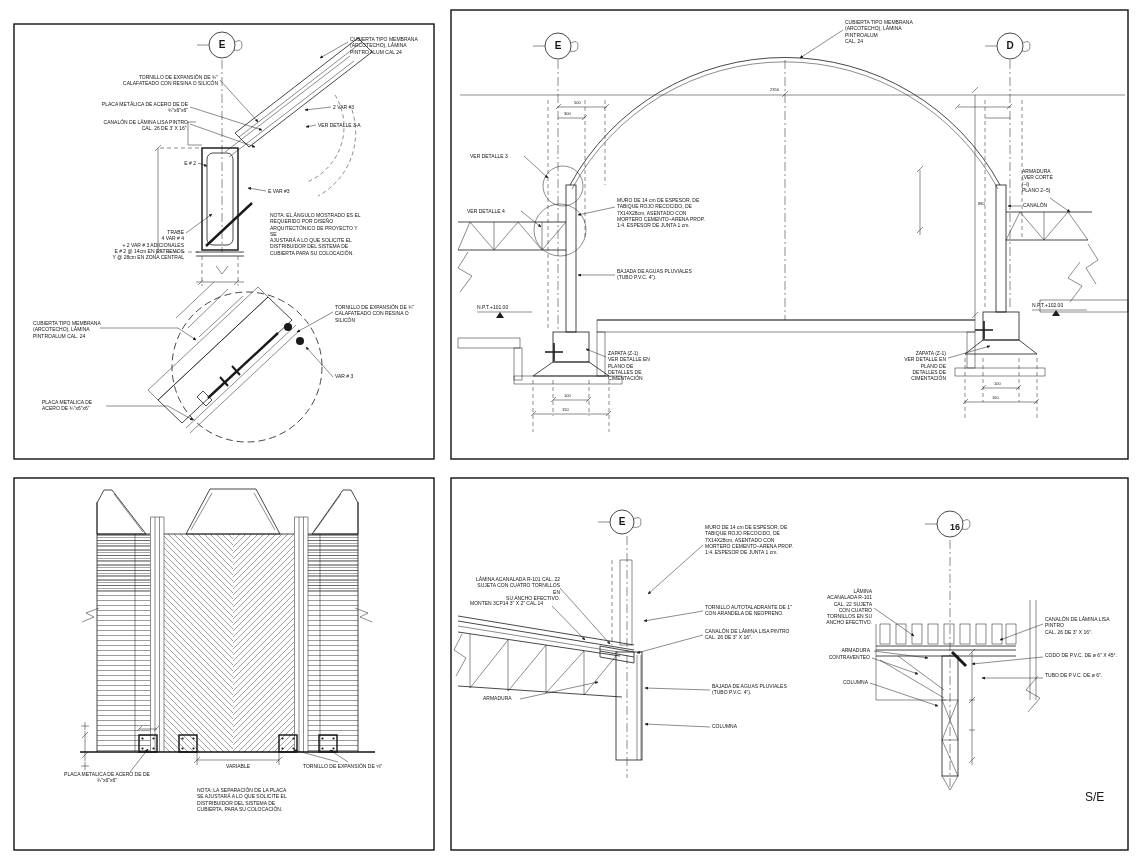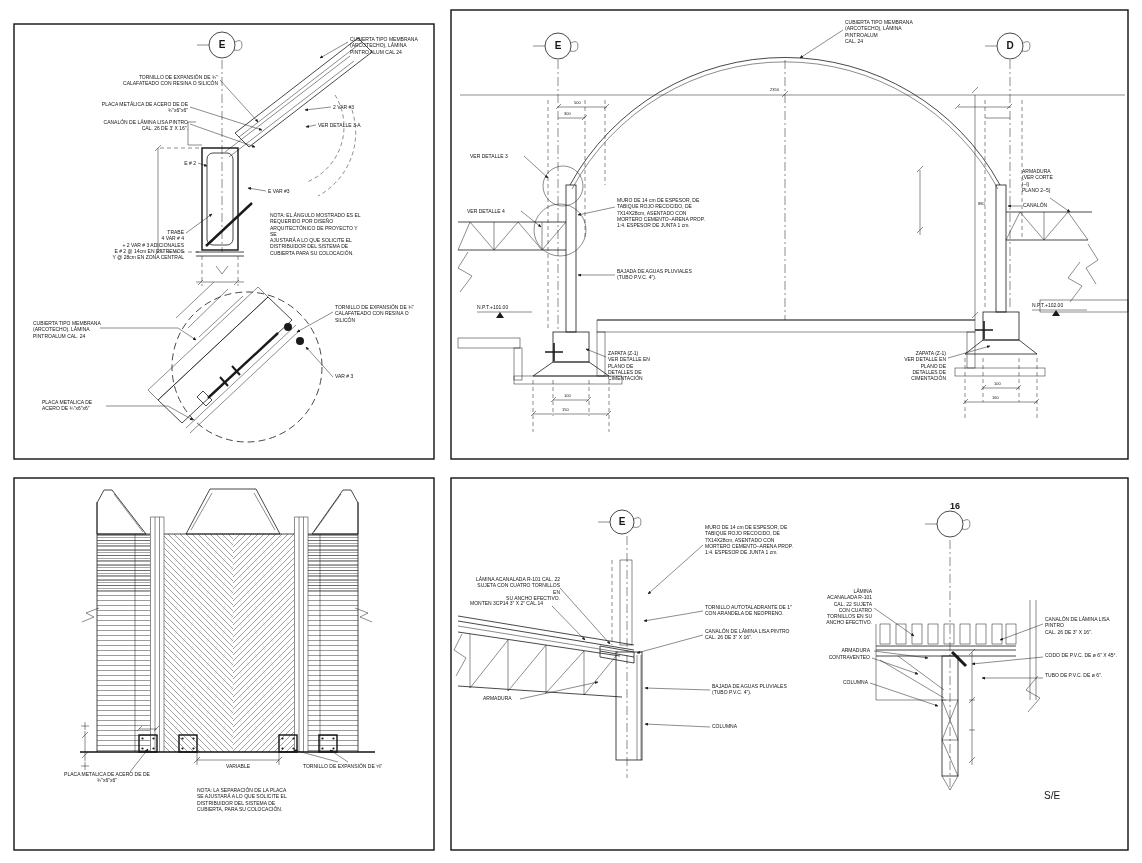--- a/index.html
+++ b/index.html
@@ -9,21 +9,21 @@
   .s{stroke:#1a1a1a;fill:none;stroke-width:.8;}
   .t{stroke:#1a1a1a;fill:none;stroke-width:.5;}
   .k{stroke:#111111;fill:none;stroke-width:1.4;}
   .dsh{stroke-dasharray:4 3;}
   .cl{stroke:#1a1a1a;fill:none;stroke-width:.5;stroke-dasharray:9 3 2 3;}
   .ldr{stroke:#1a1a1a;fill:none;stroke-width:.5;marker-end:url(#ah);}
   .lbl{position:absolute;font-size:5px;line-height:1.25;color:#141414;white-space:pre-line;}
   .dim{position:absolute;font-size:4px;line-height:1;color:#141414;}
   .bub{position:absolute;font-size:10px;font-weight:bold;color:#141414;text-align:center;}
   .bub16{font-size:9px;}
-  .se{font-size:10px;}
+  .se{font-size:12px;margin-left:41px;}
 </style>
 </head>
 <body>
 
 <div class="stage">
 
 <svg width="1142" height="863" viewBox="0 0 1142 863">
   <defs>
     <marker id="ah" markerWidth="7" markerHeight="6" refX="6" refY="3" orient="auto">
       <path d="M0,0 L7,3 L0,6 Z" fill="#1a1a1a"></path>
@@ -368,21 +368,21 @@
 <div class="lbl" style="left:56px;top:771px;width:102px;text-align:center;">PLACA METALICA DE ACERO DE DE
 ¾"x6"x6"</div>
 <div class="lbl" style="left:303px;top:763px;width:125px;">TORNILLO DE EXPANSIÓN DE ⅝"</div>
 <div class="lbl" style="left:198px;top:763px;width:80px;text-align:center;">VARIABLE</div>
 <div class="lbl" style="left:197px;top:787px;width:96px;">NOTA: LA SEPARACIÓN DE LA PLACA
 SE AJUSTARÁ A LO QUE SOLICITE EL
 DISTRIBUIDOR DEL SISTEMA DE
 CUBIERTA, PARA SU COLOCACIÓN.</div>
 
 <div class="bub" style="left:609px;top:516px;width:26px;">E</div>
-<div class="bub bub16" style="left:937px;top:501px;width:36px;">16</div>
+<div class="bub bub16" style="left:937px;top:522px;width:36px;">16</div>
 <div class="lbl" style="left:705px;top:524px;width:95px;">MURO DE 14 cm DE ESPESOR, DE
 TABIQUE ROJO RECOCIDO, DE
 7X14X28cm, ASENTADO CON
 MORTERO CEMENTO–ARENA PROP.
 1:4. ESPESOR DE JUNTA 1 cm.</div>
 <div class="lbl" style="left:470px;top:576px;width:90px;text-align:right;">LÁMINA ACANALADA R-101 CAL. 22
 SUJETA CON CUATRO TORNILLOS EN
 SU ANCHO EFECTIVO.</div>
 <div class="lbl" style="left:470px;top:600px;width:90px;">MONTEN 3CP14 3" X 2" CAL.14</div>
 <div class="lbl" style="left:705px;top:604px;width:95px;">TORNILLO AUTOTALADRANTE DE 1"

